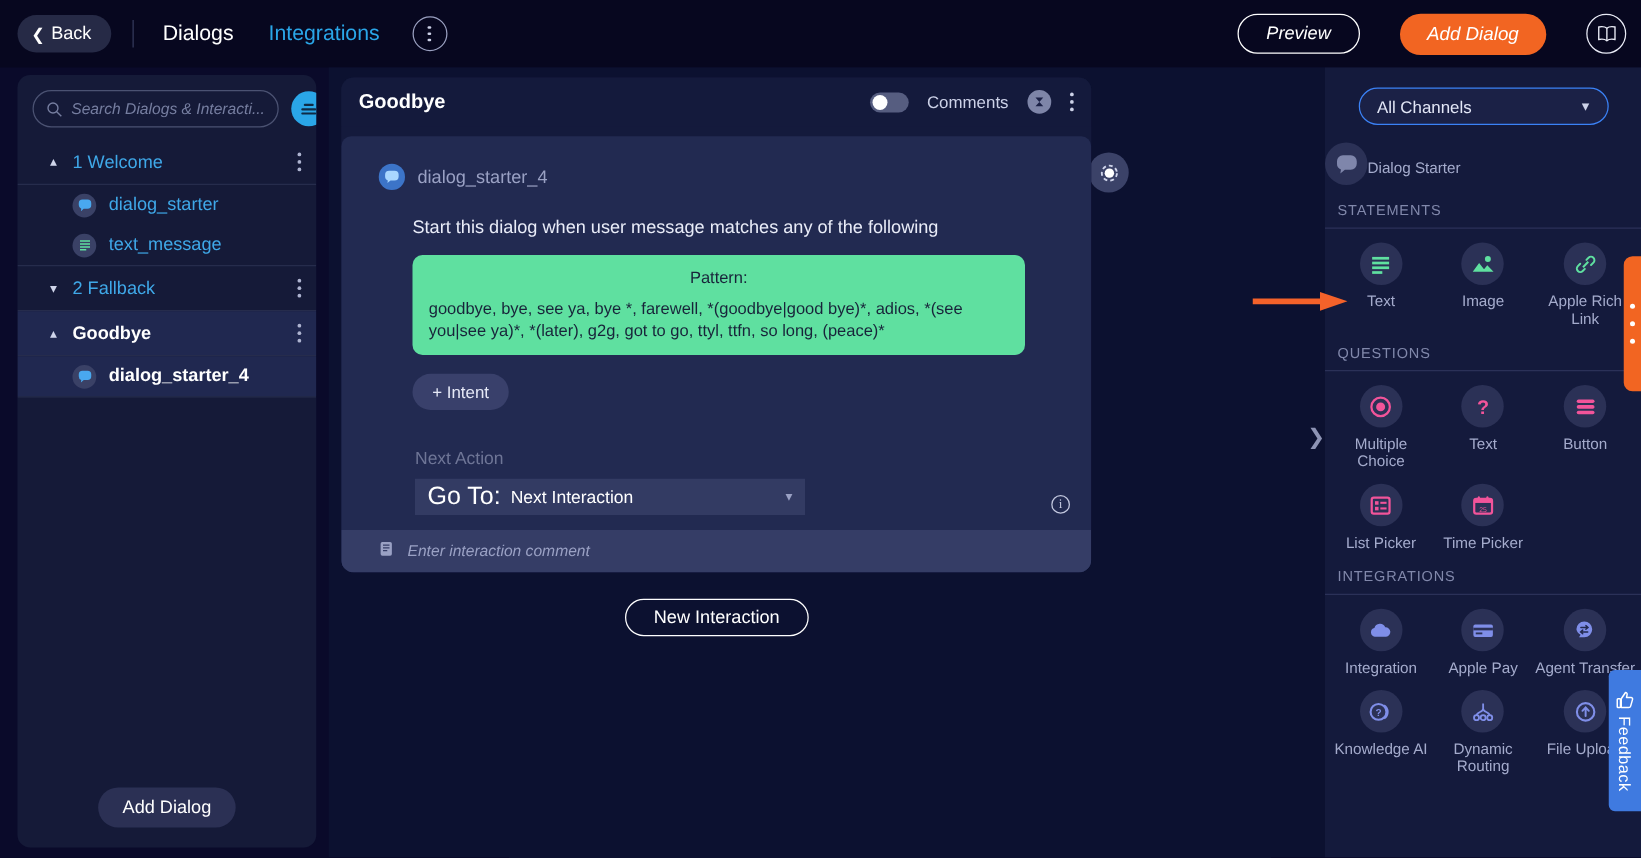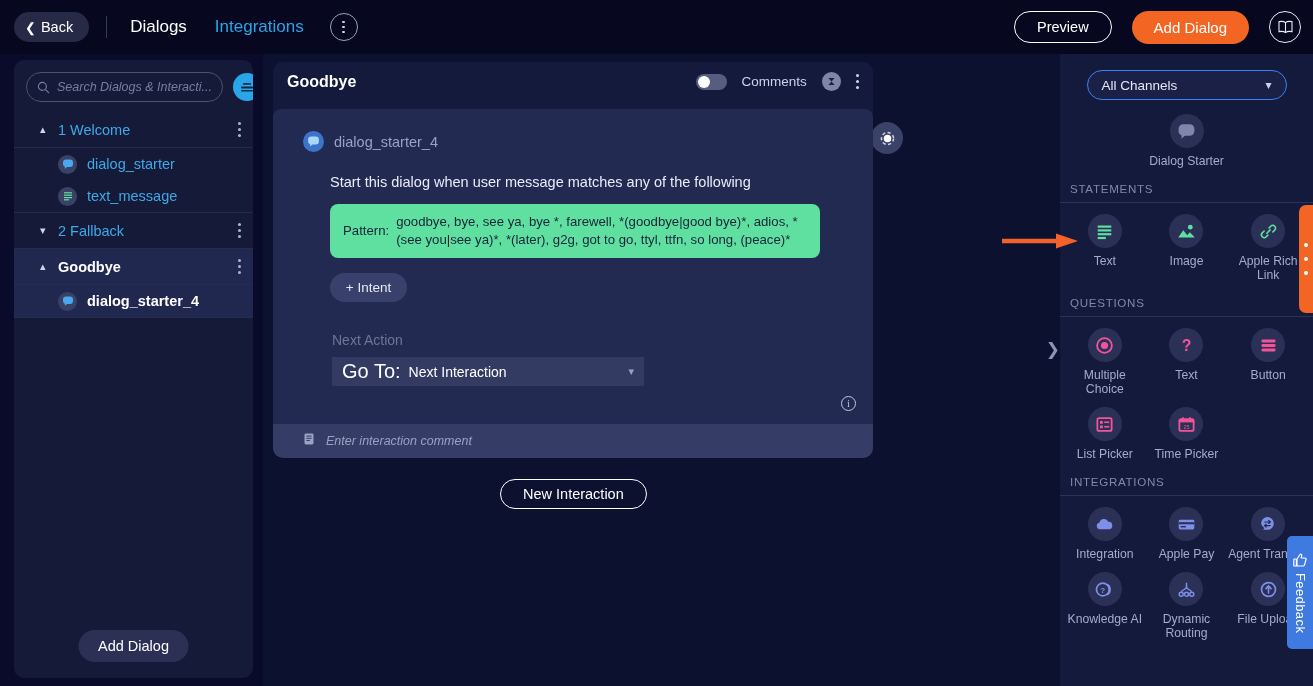--- a/index.html
+++ b/index.html
@@ -31,21 +31,21 @@
     margin-left: 23px; font-size: 17px; color: #ffffff; cursor: pointer;
   }
   .nav-tab.accent { color: #2aa6e8; margin-left: 28px; }
   .kebab-circle {
     margin-left: 26px; width: 28px; height: 28px; border-radius: 50%;
     border: 1px solid #9aa0c0; display:flex; align-items:center; justify-content:center;
     cursor: pointer;
   }
   .kebab-circle .dots { display:flex; flex-direction:column; gap:2.4px; }
   .kebab-circle .dots i { width:2.6px; height:2.6px; border-radius:50%; background:#cdd2e8; display:block; }
-  .topbar-right { position:absolute; right: 12px; display:flex; align-items:center; gap: 20px; }
+  .topbar-right { position:absolute; right: 12px; display:flex; align-items:center; gap: 32px; font-style: italic; }
   .preview-btn {
     height: 32px; padding: 0 22px; border: 1.5px solid #fff; border-radius: 17px;
     color: #fff; font-size: 14.5px; display:flex; align-items:center; cursor:pointer;
     background: transparent;
   }
   .add-dialog-btn {
     height: 33px; padding: 0 22px; border-radius: 17px; background: #f26522;
     color: #fff; font-size: 15px; display:flex; align-items:center; cursor:pointer;
     font-weight: 500;
   }
@@ -120,21 +120,21 @@
   .card {
     position:absolute; top:47px; left:0; width:600px; height:349px;
     background:#222a51; border-radius:8px; overflow:hidden;
   }
   .card-head { display:flex; align-items:center; gap: 10px; padding: 22px 0 0 30px; }
   .starter-ic { width:21px; height:21px; border-radius:50%; background:#3c74c8; display:flex; align-items:center; justify-content:center; }
   .starter-lbl { color:#9aa1c4; font-size:14.5px; }
   .card-sub { color:#e9ecf8; font-size:14.5px; padding: 22px 0 0 57px; }
   .pattern-pill {
     margin: 14px 0 0 57px; width: 490px; background:#5fe0a0; border-radius: 8px;
-    display:flex; padding: 9px 13px; gap: 7px; color:#18243a; font-size: 13.2px; line-height: 1.38;
+    display:flex; padding: 9px 13px; gap: 7px; color:#18243a; font-size: 13.2px; line-height: 1.38; flex-direction: column;
   }
   .pattern-pill .k { flex-shrink:0; align-self:center; }
   .intent-btn {
     margin: 15px 0 0 57px; height: 29px; width: 77px; border-radius: 15px;
     background:#39406b; color:#e6e9f7; font-size:13.5px;
     display:flex; align-items:center; justify-content:center; cursor:pointer;
   }
   .next-lbl { color:#6e7596; font-size:14px; padding: 30px 0 0 59px; }
   .goto {
     margin: 9px 0 0 59px; width: 312px; height: 29px; background:#333b63;
@@ -170,21 +170,21 @@
   .rightpanel {
     position:absolute; top:54px; right:0; width: 253px; height: 632px; background:#141a3c;
   }
   .channels {
     margin: 16px auto 0; width: 200px; height: 30px; border-radius: 15px;
     border:1px solid #3b82f6; background:#1b2146; display:flex; align-items:center;
     padding: 0 14px; cursor:pointer;
   }
   .channels .t { color:#e3e7f7; font-size:13.5px; }
   .channels .cv { margin-left:auto; color:#cdd2e8; font-size:12px; }
-  .starter-tile { margin-top: 14px; display:flex; flex-direction:column; align-items:center; cursor:pointer; }
+  .starter-tile { margin-top: 14px; display:flex; flex-direction:row; align-items:center; cursor:pointer; }
   .tile-ic {
     width: 34px; height: 34px; border-radius:50%; background:#2b3156;
     display:flex; align-items:center; justify-content:center;
   }
   .tile-lbl { margin-top: 6px; font-size: 12.2px; color:#a4abcc; text-align:center; line-height:1.15; }
   .sect-hd { color:#8188ab; font-size: 11.6px; letter-spacing: .7px; padding: 14px 0 7px 10px; }
   .sect-line { height:1px; background:#2b3158; }
   .grid { display:grid; grid-template-columns: repeat(3,1fr); padding: 11px 4px 0; row-gap: 11px; }
   .grid .cell { display:flex; flex-direction:column; align-items:center; cursor:pointer; }
   .orange-tab {

